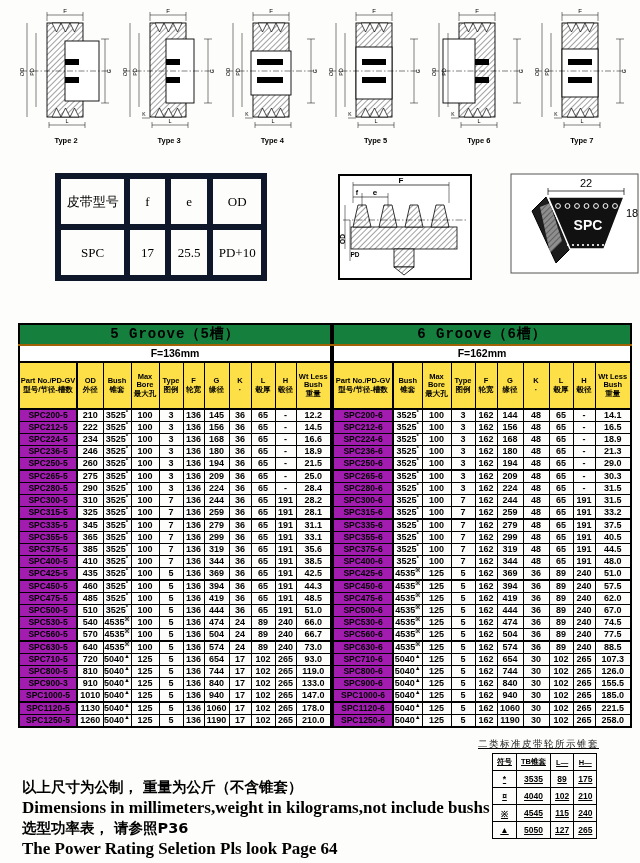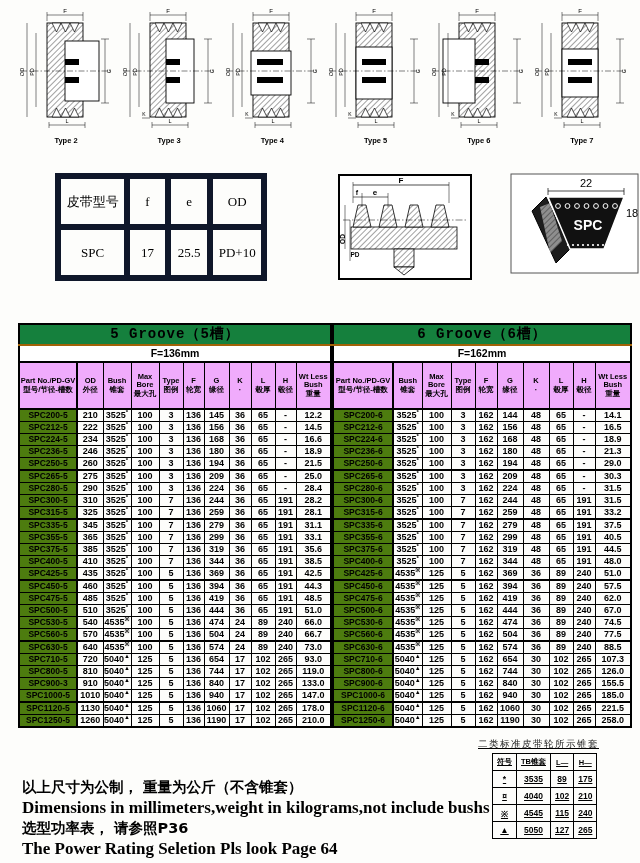--- a/index.html
+++ b/index.html
@@ -25,23 +25,23 @@
   table.big th,table.big td{
     border:1px solid #000;font-size:9px;font-weight:bold;text-align:center;
     padding:0;height:11px;line-height:1.05;overflow:hidden;white-space:nowrap;
   }
   table.big td:first-child{font-size:8.5px;}
   table.big .ttl{
     font-size:14px;height:19px;border-bottom:2px solid #a16207;
     font-family:"Liberation Mono",monospace;letter-spacing:1px;background:#15803d;
   }
   table.big .sub{font-size:10.5px;height:15px;border-bottom:2px solid #000;background:#fff;}
-  table.big tr.cols th{font-size:7.5px;height:45px;white-space:normal;line-height:1.15;border-bottom:2px solid #000;background:#f0abfc;}
+  table.big tr.cols th{font-size:7.5px;height:45px;white-space:normal;line-height:1.15;border-bottom:2px solid #000;background:#fde047;}
   table.big tr.cols th div{margin:0;}
-  table.big .pn{background:#4d7c0f;}
+  table.big .pn{background:#a21caf;}
   table.big td.pn{border-right:2px solid #000;}
   table.big tr.cols th.pn{border-right:2px solid #000;}
   table.big tr.gend td{border-bottom:2px solid #000;}
   table.big sup{font-size:6px;line-height:0;}
   
   .bottom{position:relative;height:140px;}
   .legend{position:absolute;right:12px;top:10px;width:150px;text-decoration:underline;}
   .legend-title{font-size:9.5px;letter-spacing:1.5px;color:#222;}
   .legend table{border-collapse:collapse;margin:2px 0 0 14px;border:1px solid #000;}
   .legend th,.legend td{border:1px solid #000;font-size:8.5px;font-weight:bold;text-align:center;height:16px;padding:0 4px;}

